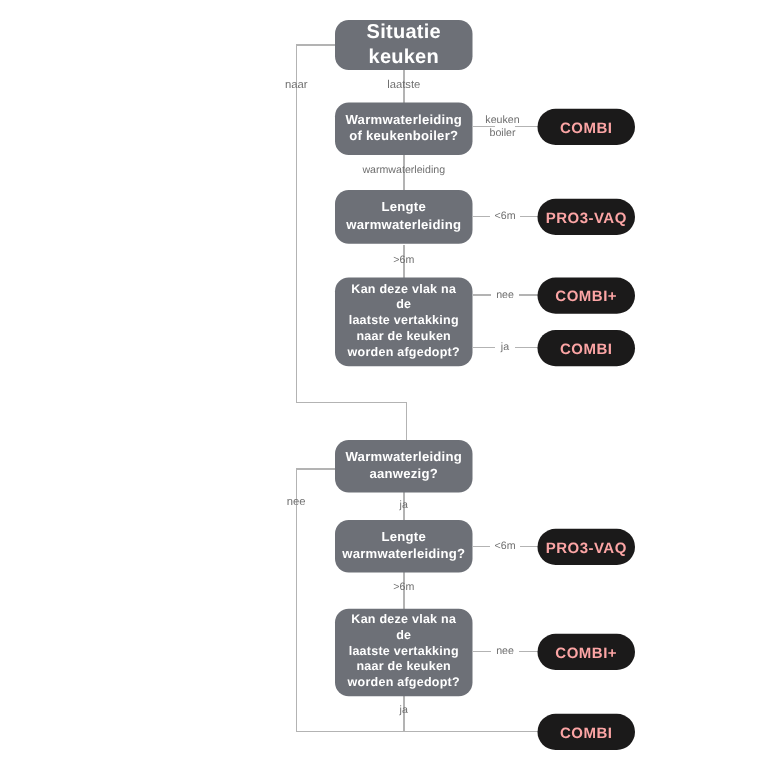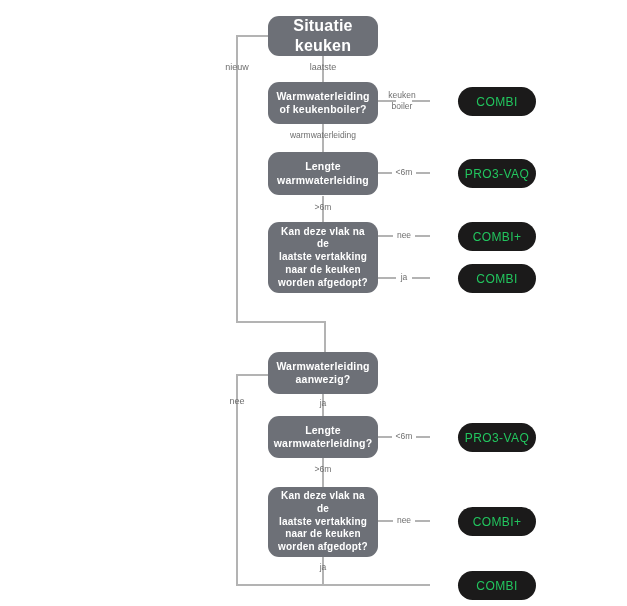--- a/index.html
+++ b/index.html
@@ -6,22 +6,22 @@
   body{width:627px;height:606px;overflow:hidden;
        font-family:"Liberation Sans","DejaVu Sans",sans-serif;}
   #stage{position:relative;width:627px;height:606px;background:#fff;}
   svg{position:absolute;left:0;top:0;width:627px;height:606px;}
 
   .node{position:absolute;box-sizing:border-box;display:flex;align-items:center;
         justify-content:center;text-align:center;}
   .decision{background:#6d7077;border-radius:11px;color:#ffffff;
             font-weight:bold;letter-spacing:.2px;}
   .decision .txt{line-height:1.28;padding:0 7px;}
-  .result{background:#1b1a1a;border-radius:17px;color:#22c55e;
-          font-weight:normal;letter-spacing:.4px;margin-left:28px;}
+  .result{background:#1b1a1a;border-radius:17px;color:#fca5a5;
+          font-weight:bold;letter-spacing:.4px;}
   .edge-label{position:absolute;color:#6f6f6f;text-align:center;
               line-height:1.25;white-space:pre-line;}
 </style>
 </head>
 <body>
 
 <div id="stage">
 
   <svg viewBox="0 0 627 606">
     <g stroke="#b3b3b3" stroke-width="1.2" fill="none" shape-rendering="crispEdges">
@@ -121,21 +121,21 @@
   </div>
 
   <div class="node result" style="left:430px;top:507px;width:78px;height:29px;font-size:12px;">
     <span>COMBI+</span>
   </div>
 
   <div class="node result" style="left:430px;top:571px;width:78px;height:29px;font-size:12px;">
     <span>COMBI</span>
   </div>
 
-  <div class="edge-label" style="left: 212px; top: 62px; width: 50px; font-size: 9px; white-space: pre-line;">nieuw</div>
+  <div class="edge-label" style="left: 212px; top: 62px; width: 50px; font-size: 9px; white-space: pre-line;">naar</div>
 
   <div class="edge-label" style="left: 293px; top: 62px; width: 60px; font-size: 9px; white-space: pre-line;">laatste</div>
 
   <div class="edge-label" style="left: 381px; top: 90px; width: 42px; font-size: 8.5px; white-space: pre-line;">keuken
 boiler</div>
 
   <div class="edge-label" style="left: 273px; top: 130px; width: 100px; font-size: 8.5px; white-space: pre-line;">warmwaterleiding</div>
 
   <div class="edge-label" style="left: 389px; top: 167px; width: 30px; font-size: 8.5px; white-space: pre-line;">&lt;6m</div>
 

